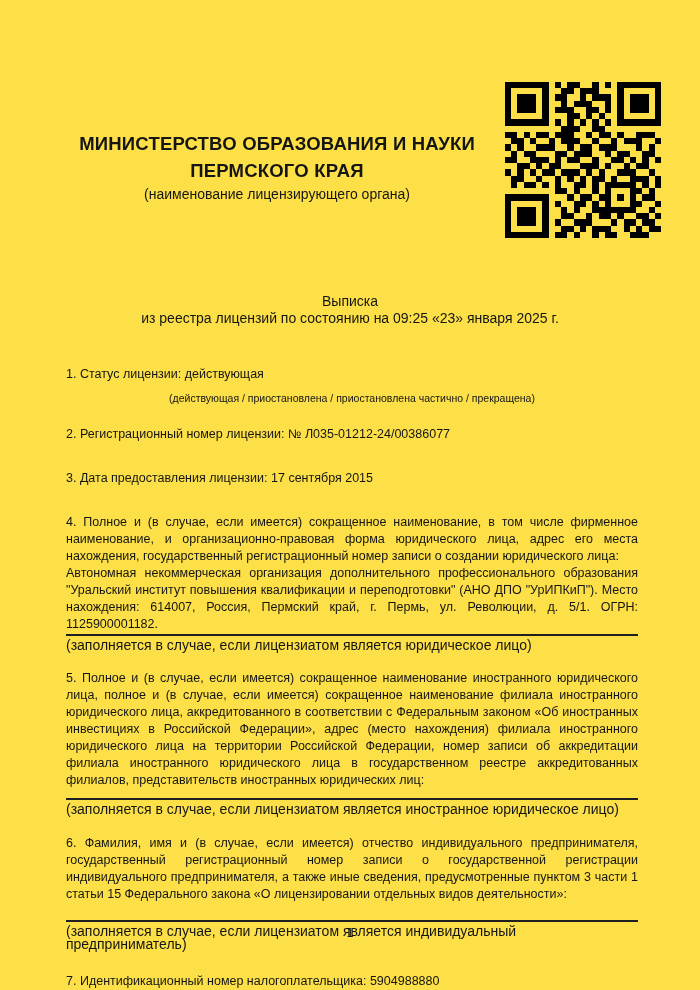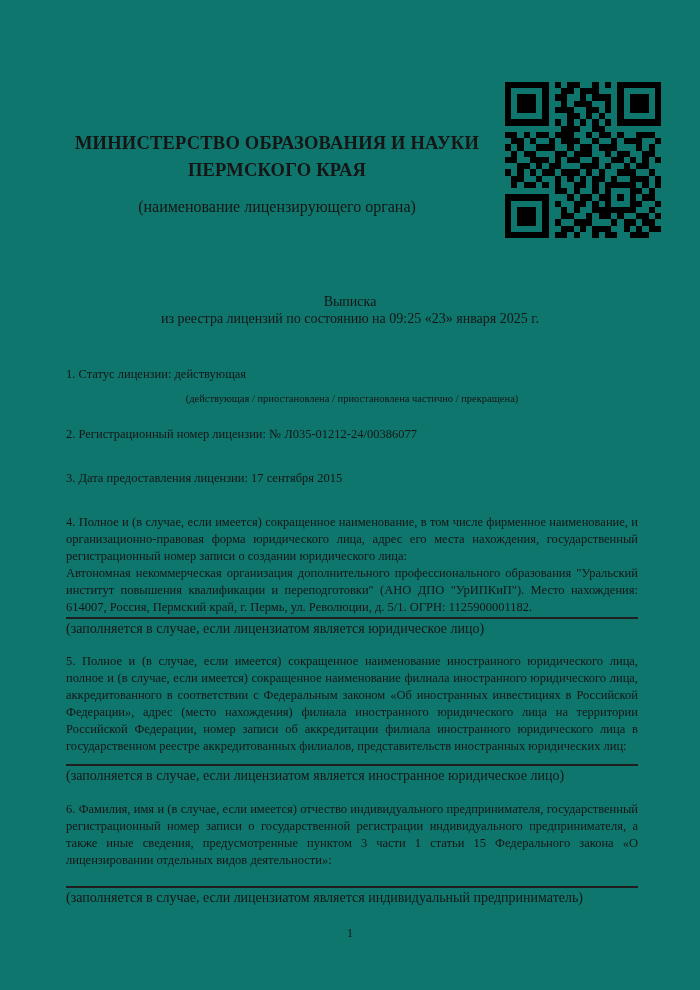--- a/index.html
+++ b/index.html
@@ -1,42 +1,42 @@
 <!DOCTYPE html>
 <html lang="ru"><head>
 <meta charset="utf-8">
 <style>
   html, body { margin: 0; padding: 0; background: #ffffff; }
   .page {
     position: relative;
     width: 700px;
     height: 990px;
-    background: #0f766e;
+    background: #fde047;
     color: #151515;
-    font-family: Liberation Serif, serif;
+    font-family: Liberation Sans, sans-serif;
     overflow: hidden;
   }
   
   .header {
     position: absolute;
     left: 64px;
     top: 130px;
     width: 426px;
     text-align: center;
   }
   .header .h-line {
     font-size: 18.5px;
     font-weight: bold;
     line-height: 27px;
     letter-spacing: 0.2px;
   }
   .header .h-caption {
-    font-size: 16px;
+    font-size: 14px;
     line-height: 13px;
-    margin-top: 16px;
+    margin-top: 4px;
   }
   
   .qr {
     position: absolute;
     left: 505px;
     top: 82px;
     width: 156px;
     height: 156px;
   }
   
@@ -469,18 +469,19 @@
       <div class="rule empty-5"></div>
       <div class="rule-caption">(заполняется в случае, если лицензиатом является иностранное юридическое лицо)</div>
     </div>
 
     <div class="mt-i6">
       <div class="para">6. Фамилия, имя и (в случае, если имеется) отчество индивидуального предпринимателя, государственный регистрационный номер записи о государственной регистрации индивидуального предпринимателя, а также иные сведения, предусмотренные пунктом 3 части 1 статьи 15 Федерального закона «О лицензировании отдельных видов деятельности»:</div>
       <div class="rule empty-6"></div>
       <div class="rule-caption">(заполняется в случае, если лицензиатом является индивидуальный предприниматель)</div>
     </div>
 
+    <div class="line-item mt-i7">7. Идентификационный номер налогоплательщика: 5904988880</div>
 
   </div>
 
   <div class="page-number">1</div>
 
 </div>
 
 </body></html>

